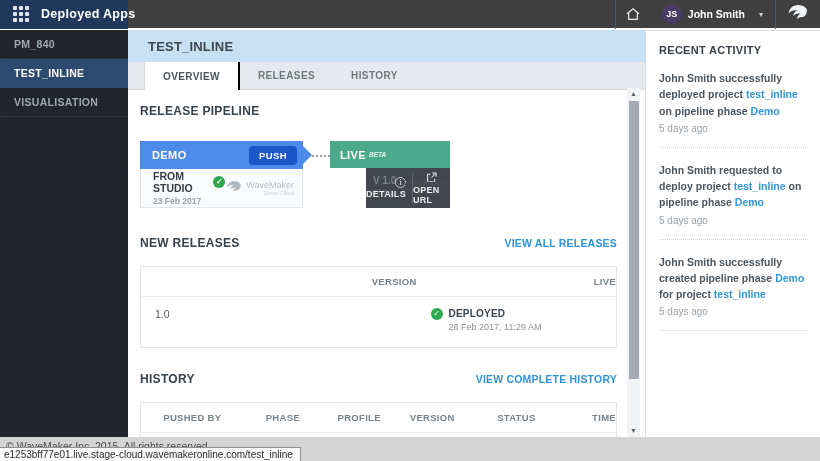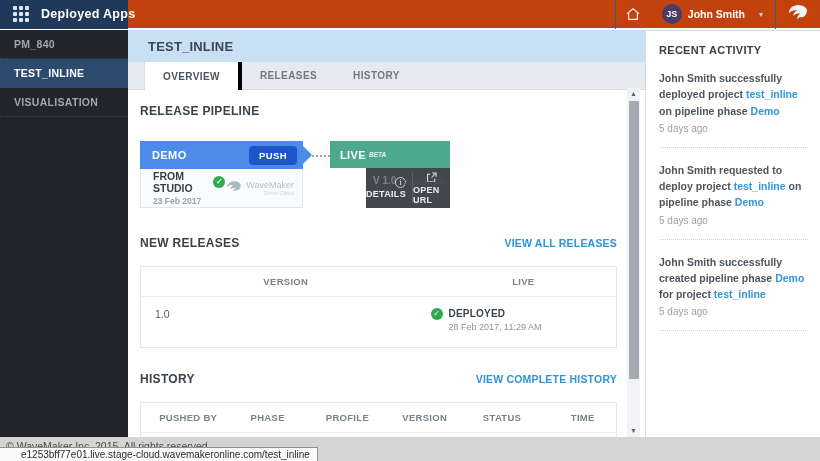--- a/index.html
+++ b/index.html
@@ -2,21 +2,21 @@
 <html><head>
 <meta charset="utf-8">
 <style>
   * { box-sizing: border-box; margin: 0; padding: 0; }
   html,body { width: 820px; height: 461px; }
   body {
     font-family: "Liberation Sans", sans-serif;
     position: relative; overflow: hidden; background: #fff; color: #444;
   }
   
-  .topbar { position: absolute; left:0; top:0; width:820px; height:28px; background:#c2410c; display:flex; align-items:center; }
+  .topbar { position: absolute; left:0; top:0; width:820px; height:28px; background:#404040; display:flex; align-items:center; }
   .topbar-left { width:128px; height:30px; background:#20395a; display:flex; align-items:center; gap:12px; padding-left:13px; flex:0 0 auto; }
   .grid-icon { display:grid; grid-template-columns:repeat(3,4px); grid-template-rows:repeat(3,4px); gap:2px; cursor:pointer; }
   .grid-icon span { background:#dfe6ee; border-radius:1px; }
   .app-title { color:#fff; font-size:12.5px; font-weight:bold; letter-spacing:.3px; white-space:nowrap; }
   .topbar-spacer { flex:1; }
   .topbar-right { display:flex; align-items:center; height:30px;padding-left:36px; }
   .tb-divider { width:1px; height:30px; background:#3c5d8a; }
   .home-btn { width:34px; height:30px; display:flex; align-items:center; justify-content:center; cursor:pointer; }
   .user-menu { display:flex; align-items:center; gap:6px; padding:0 12px; height:30px; cursor:pointer; }
   .avatar { width:20px; height:20px; border-radius:50%; background:#4b3c66; color:#fff; font-size:9px; font-weight:bold; display:flex; align-items:center; justify-content:center; }
@@ -25,21 +25,21 @@
   .brand-logo { width:44px; height:30px; display:flex; align-items:center; justify-content:center; }
   
   .sidebar { position:absolute; left:0; top:30px; width:128px; height:407px; background:#22262c; }
   .side-item { height:29px; display:flex; align-items:center; padding-left:14px; font-size:10.5px; font-weight:bold; letter-spacing:.3px; color:#9da7b0; border-bottom:1px dotted #3a4048; cursor:pointer; }
   .side-item.active { background:#2c4a6e; color:#fff; border-bottom:1px solid #2c4a6e; }
   
   .main { position:absolute; left:128px; top:30px; width:517px; height:407px; background:#fff; }
   .page-header { height:32px; background:#c7e0f4; display:flex; align-items:center; padding-left:20px; font-size:13px; font-weight:bold; color:#3e4750; letter-spacing:.2px; }
   .tabbar { height:28px; background:#e6eaee; border-bottom:1px solid #d8dde1; display:flex; align-items:stretch; padding-left:16px; }
   .tab { padding:0 18px; display:flex; align-items:center; font-size:10px; font-weight:bold; letter-spacing:.4px; color:#6e7880; cursor:pointer; }
-  .tab.active { background:#fff; color:#4a545d; border-left:1px solid #d8dde1; border-right:4px solid #000000; margin-bottom:-1px; }
+  .tab.active { background:#fff; color:#4a545d; border-left:1px solid #d8dde1; border-right:2px solid #000000; margin-bottom:-1px; }
   .content { position:absolute; left:0; top:60px; width:511px; height:347px; overflow:hidden; padding:14px 0 0 12px; }
   .sec-head { font-size:12px; font-weight:bold; color:#39434c; letter-spacing:.3px; }
   .sec-row { display:flex; align-items:baseline; justify-content:space-between; width:477px; }
   .sec-link { font-size:10.5px; font-weight:bold; color:#3093d5; letter-spacing:.2px; cursor:pointer; text-decoration:none; }
   
   .pipeline { margin-top:23px; display:flex; align-items:flex-start; height:67px; }
   .card-demo { width:163px; }
   .card-demo .hd { position:relative; height:28px; background:#4c8bea; display:flex; align-items:center; justify-content:space-between; padding:0 6px 0 12px; }
   .card-demo .hd::after { content:""; position:absolute; right:-9px; top:5px; border-top:9px solid transparent; border-bottom:9px solid transparent; border-left:9px solid #4c8bea; }
   .phase-name { color:#fff; font-size:11px; font-weight:bold; letter-spacing:.4px; }
@@ -60,21 +60,21 @@
   .ghost .v { font-size:10px; font-weight:bold; color:#7d838a; }
   .ghost .d { font-size:6.5px; color:#61676e; margin-top:3px; }
   .live-half { flex:1; display:flex; flex-direction:column; align-items:center; justify-content:center; gap:1px; cursor:pointer; position:relative; }
   .live-half.left { align-items:flex-end; padding-right:6px; }
   .live-divider { width:1px; background:#5c6269; margin:5px 0; }
   .live-lbl { color:#eceeef; font-size:9px; font-weight:bold; letter-spacing:.3px; }
   .info-ic { width:11px; height:11px; border:1px solid #c7cbce; border-radius:50%; color:#c7cbce; font-size:7.5px; font-weight:bold; text-align:center; line-height:10px; font-family:"Liberation Serif", serif; }
   .ghost-logo { position:absolute; right:4px; top:10px; font-size:8px; color:#4d535a; }
   
   .tbl { width:477px; border:1px solid #e3e7eb; border-collapse:collapse; table-layout:fixed; }
-  .tbl th { text-align:center; font-size:9.5px; font-weight:bold; letter-spacing:.3px; color:#78828a; padding:9px 0 9px 14px; border-bottom:1px solid #e9edf0; background:#fff; }
+  .tbl th { text-align:right; font-size:9.5px; font-weight:bold; letter-spacing:.3px; color:#78828a; padding:9px 0 9px 14px; border-bottom:1px solid #e9edf0; background:#fff; }
   .tbl td { font-size:10.5px; color:#4e575f; padding:11px 0 15px 14px; vertical-align:top; background:#fff; }
   .deploy-flex { display:flex; gap:6px; }
   .deploy-txt .s { font-size:10px; font-weight:bold; color:#3c454d; letter-spacing:.2px; }
   .deploy-txt .t { font-size:9px; color:#8b939b; margin-top:3px; }
   .mt28 { margin-top:28px; } .mt24 { margin-top:24px; } .mt16 { margin-top:16px; }
   
   .vscroll { position:absolute; right:5px; top:58px; width:13px; height:349px; background:#f1f3f4; }
   .vscroll .arr { position:absolute; left:0; width:13px; height:12px; color:#5f6569; font-size:7px; text-align:center; line-height:12px; cursor:pointer; }
   .vscroll .arr.up { top:0; } .vscroll .arr.down { bottom:0; }
   .vscroll .thumb { position:absolute; left:1.5px; top:13px; width:10px; height:278px; background:#a5abb0; border-radius:1px; cursor:pointer; }
@@ -82,21 +82,21 @@
   .rightpanel { position:absolute; left:645px; top:30px; width:175px; height:407px; background:#fff; border-left:1px solid #d9dee3; border-top:1px solid #d9dee3; padding:13px 12px 0 13px; }
   .ra-head { font-size:11px; font-weight:bold; color:#39434c; letter-spacing:.3px; }
   .ra-item { margin-top:14px; }
   .ra-text { font-size:10.5px; line-height:1.55; color:#4d565e; font-weight:bold; }
   .ra-text .lnk { color:#3296d9; cursor:pointer; }
   .ra-time { font-size:10px; color:#99a1a9; margin-top:4px; }
   .ra-sep { border-bottom:1px dotted #ccd4da; margin-top:13px; }
   
   .footer { position:absolute; left:0; top:437px; width:820px; height:24px; background:#d4d4d4; }
   .footer-txt { position:absolute; left:6px; top:3px; font-size:10.5px; color:#4b4b4b; }
-  .status-tip { position:absolute; left:0; bottom:0; height:14px; background:#fafafa; border:1px solid #909090; border-bottom:none; border-left:none; display:flex; align-items:center; padding:0 7px 0 21px; font-size:10px; color:#2b2b2b; white-space:nowrap; }
+  .status-tip { position:absolute; left:0; bottom:0; height:14px; background:#fafafa; border:1px solid #909090; border-bottom:none; border-left:none; display:flex; align-items:center; padding:0 7px 0 4px; font-size:10px; color:#2b2b2b; white-space:nowrap; }
   svg { display:block; }
 </style>
 </head>
 <body>
 
 <div class="topbar">
   <div class="topbar-left">
     <div class="grid-icon">
       <span></span>
         <span></span>

